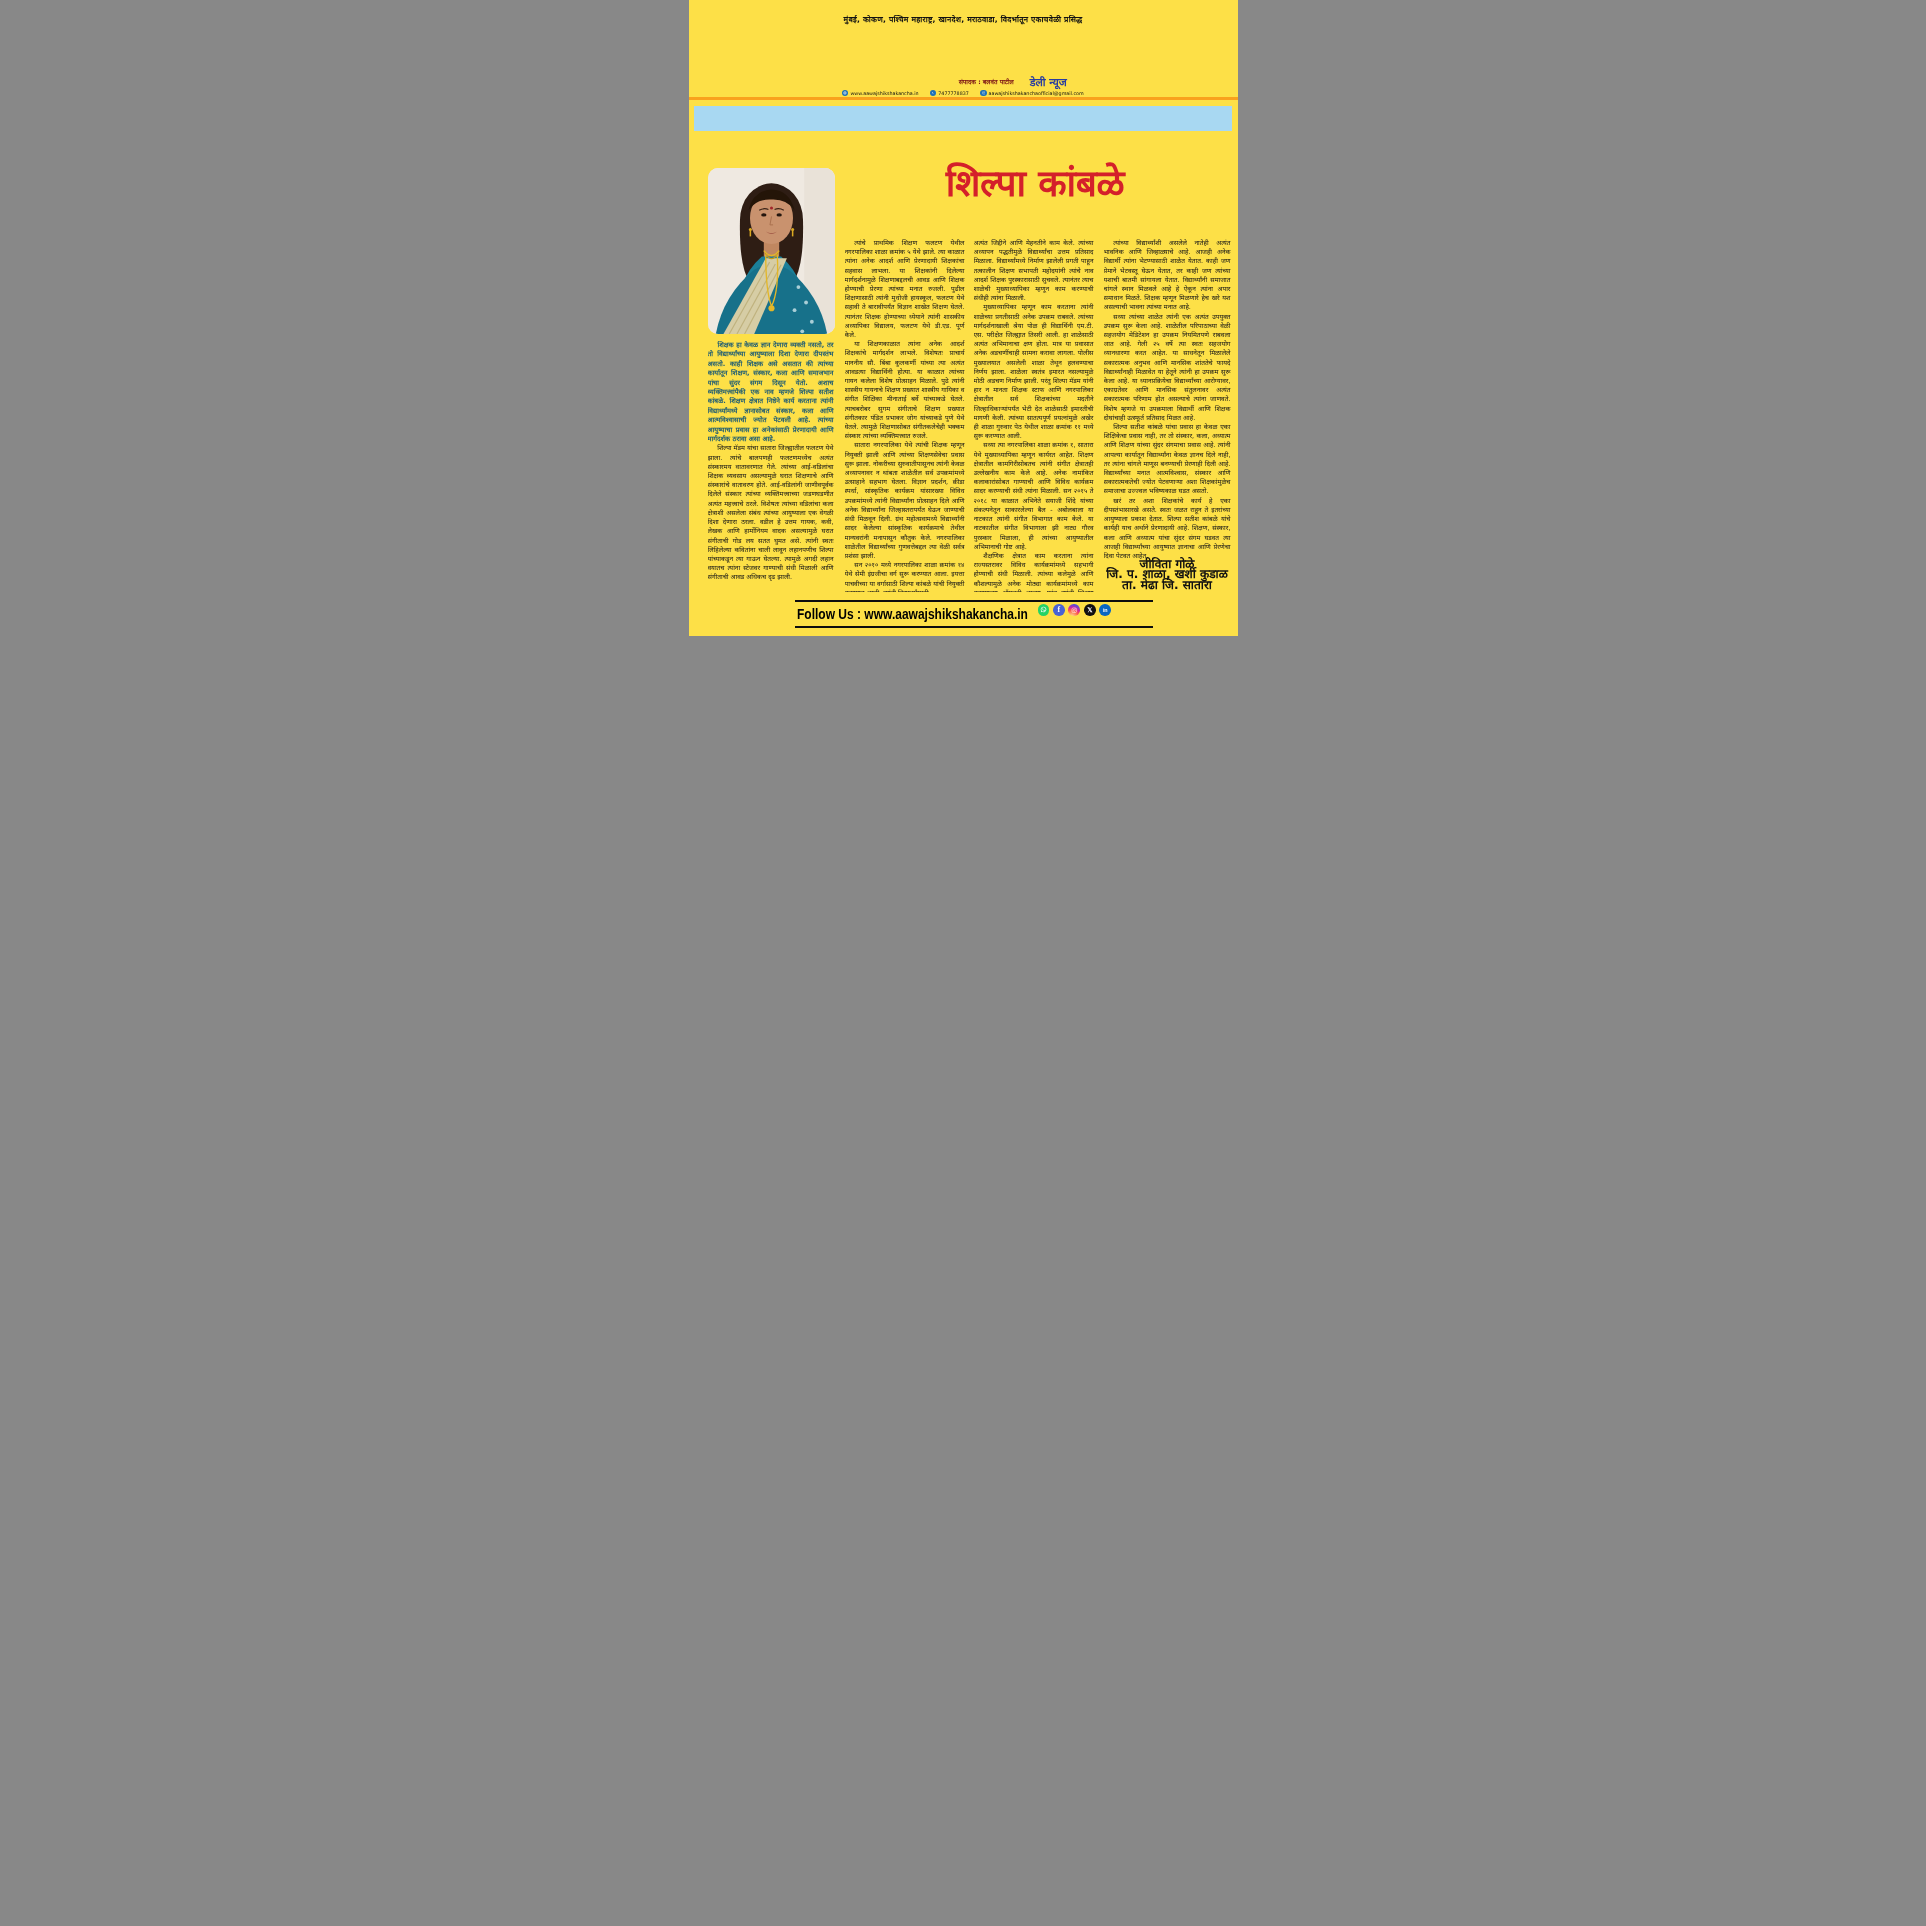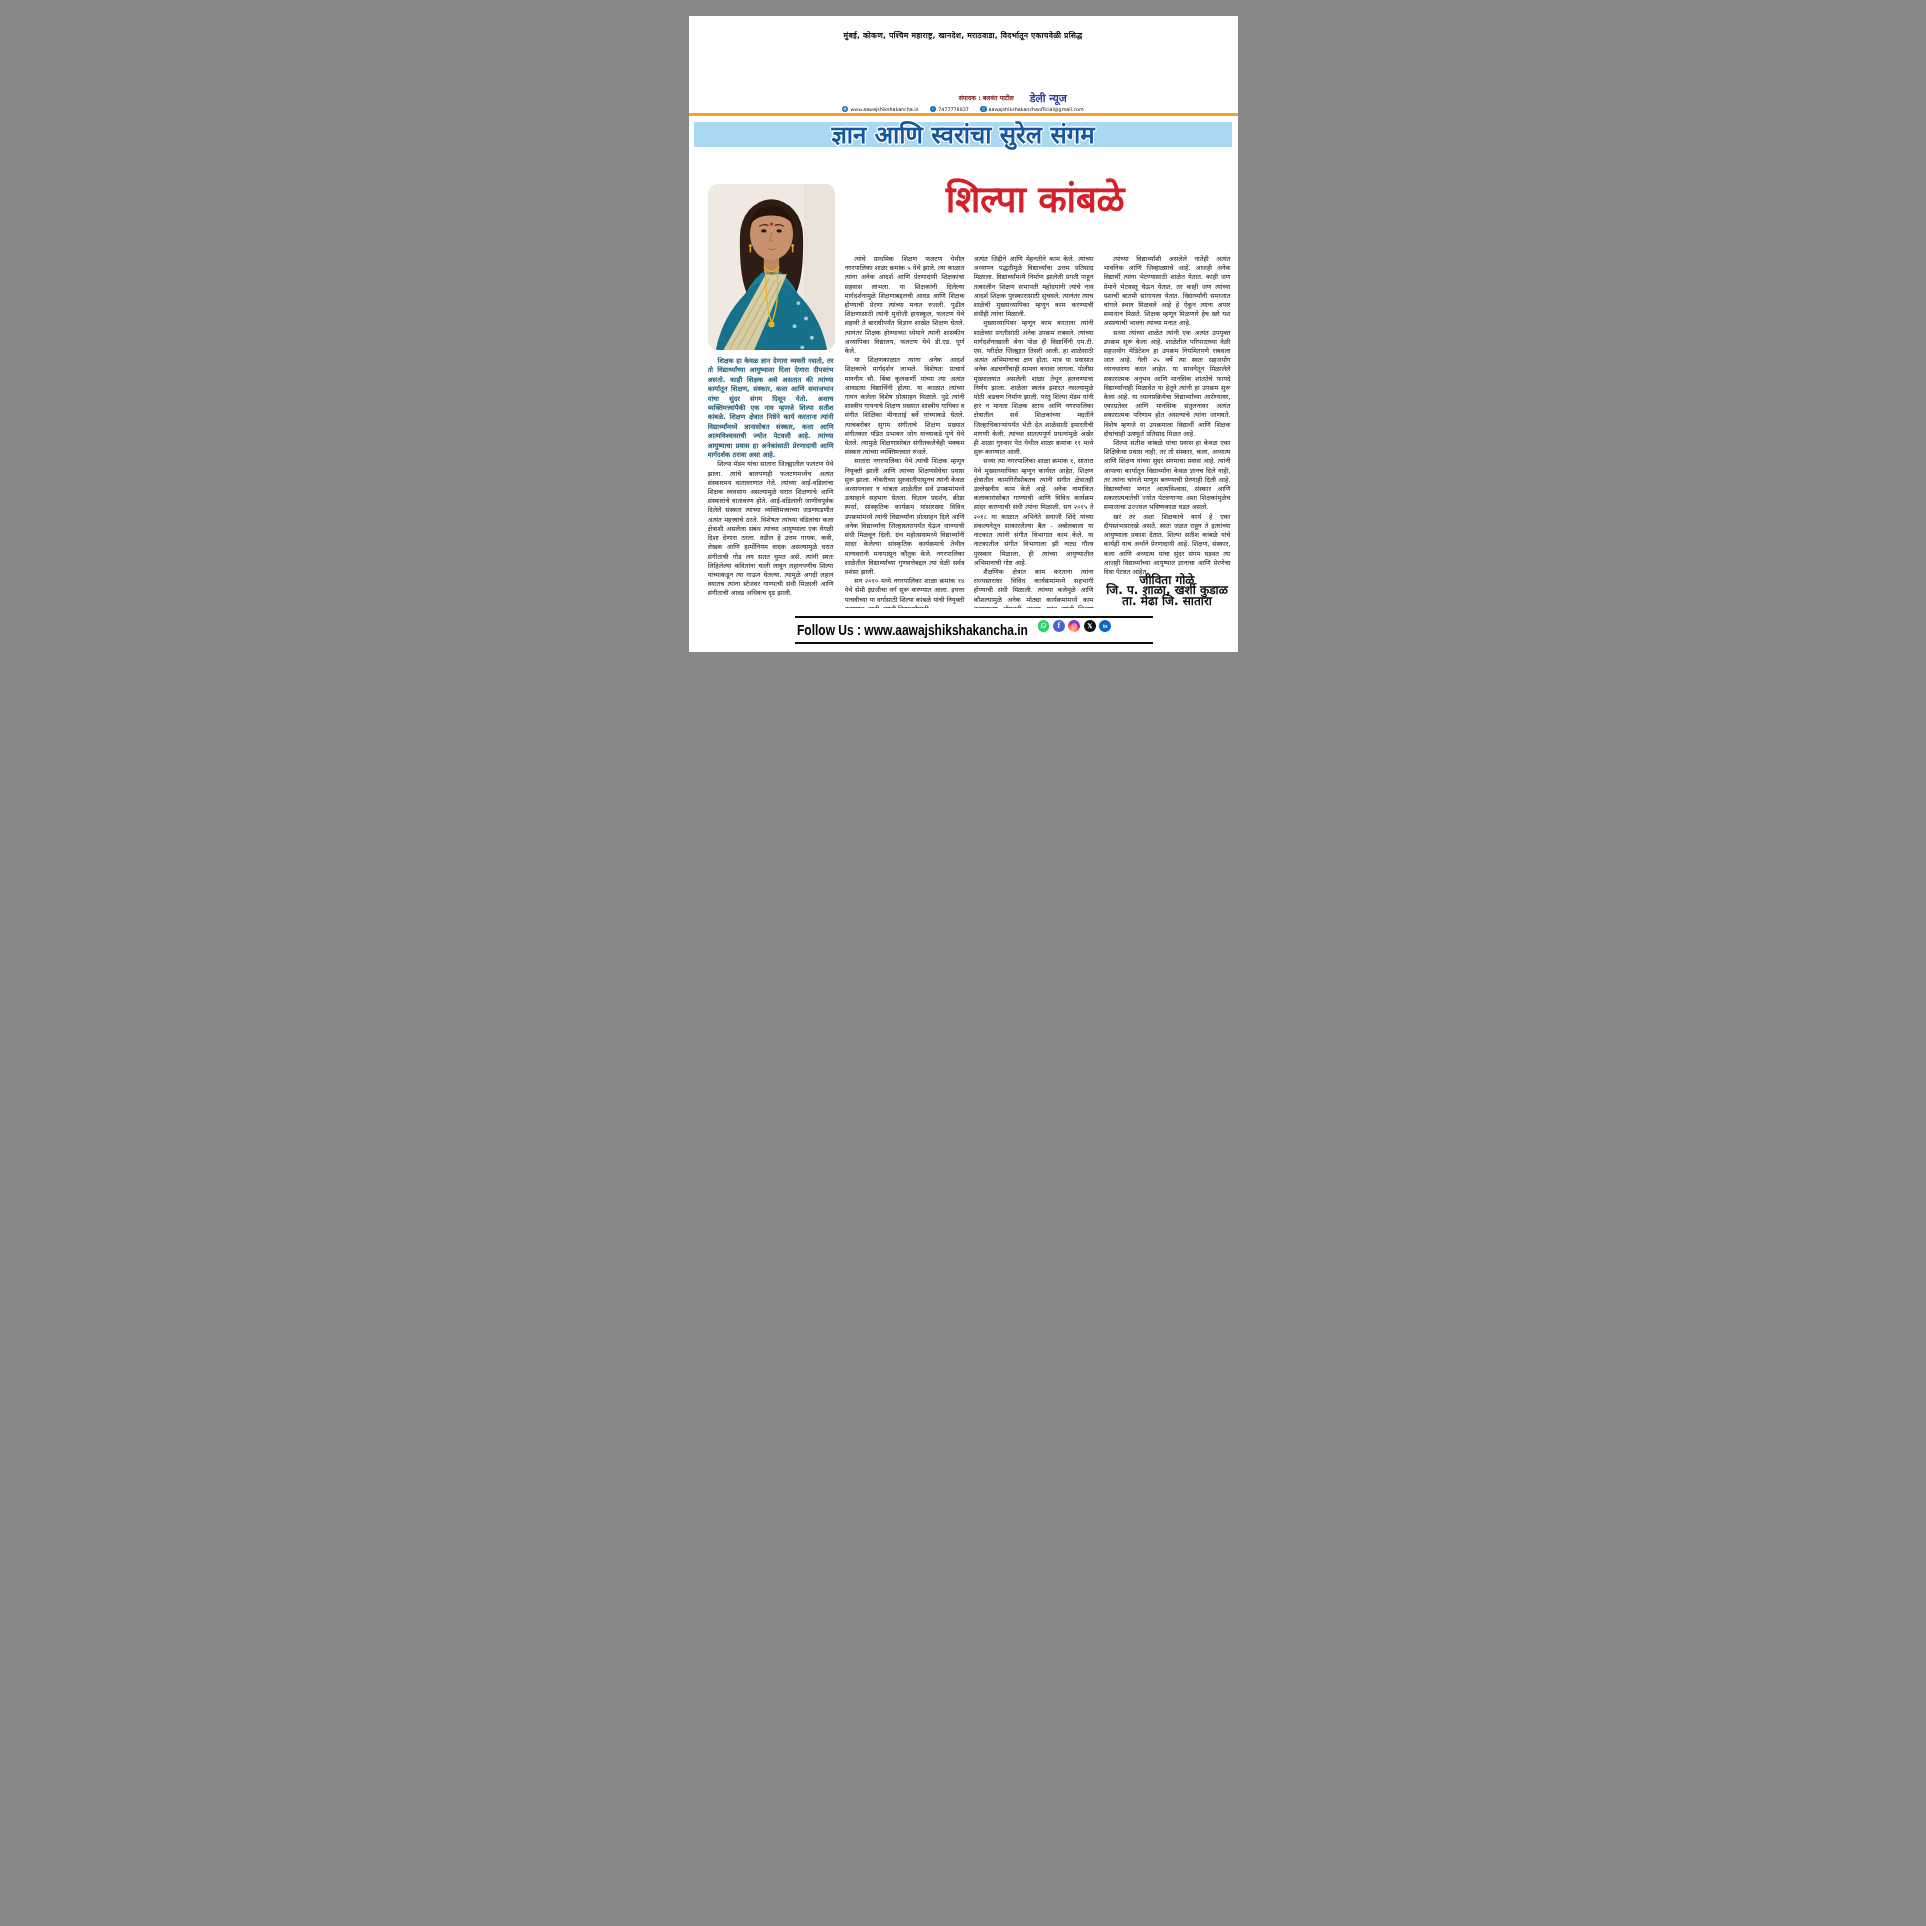--- a/index.html
+++ b/index.html
@@ -1,20 +1,20 @@
 <!DOCTYPE html>
 <html style="font-size:6.2px"><head>
 <meta charset="utf-8">
 <style>
   html,body{margin:0;padding:0;background:#888;}
   .page{
     position:relative;
     width:549px;height:636px;
-    margin:16px auto;
-    background:#ffffff;
+    margin:0 auto;
+    background:#fde047;
     overflow:hidden;
     font-family:"DejaVu Sans",sans-serif;
   }
   
   .tagline{
     position:absolute;top:14px;left:0;width:100%;
     text-align:center;font-size:7.7px;font-weight:bold;color:#111;
     letter-spacing:0.2px;
   }
   .masthead{
@@ -143,21 +143,20 @@
           <rect x="3" y="5" width="18" height="14" rx="2"></rect>
             <polyline points="4,7 12,13 20,7"></polyline>
         </svg>
       </span>
       <span>aawajshikshakanchaofficial@gmail.com</span>
     </span>
   </div>
 
   <div class="orange-band"></div>
   <div class="kicker-band"></div>
-  <div class="kicker">ज्ञान आणि स्वरांचा सुरेल संगम</div>
   <div class="title">शिल्पा कांबळे</div>
 
   <figure class="photo">
     <svg viewBox="0 0 330 432">
       <rect width="330" height="432" fill="#efe9e1"></rect>
       <rect x="250" width="80" height="432" fill="#e9e2d8"></rect>
 
       <ellipse cx="165" cy="135" rx="82" ry="95" fill="#2e1d14"></ellipse>
       <path d="M83 135 Q80 260 110 300 L220 300 Q250 260 247 135 Z" fill="#2e1d14"></path>
 

